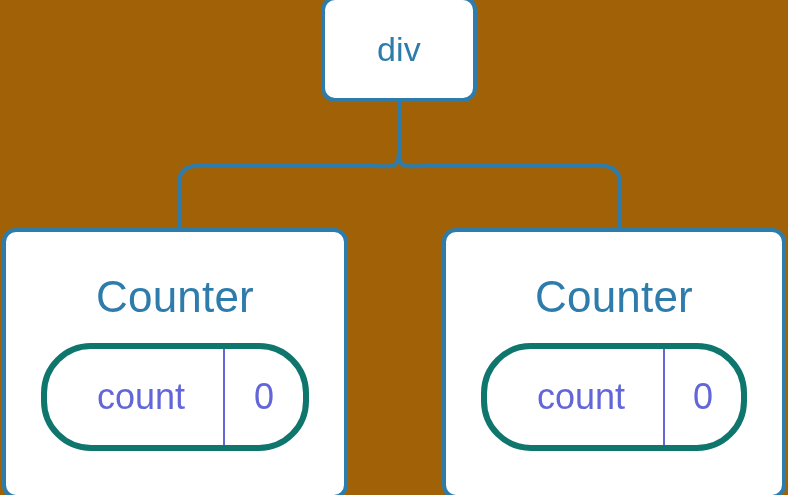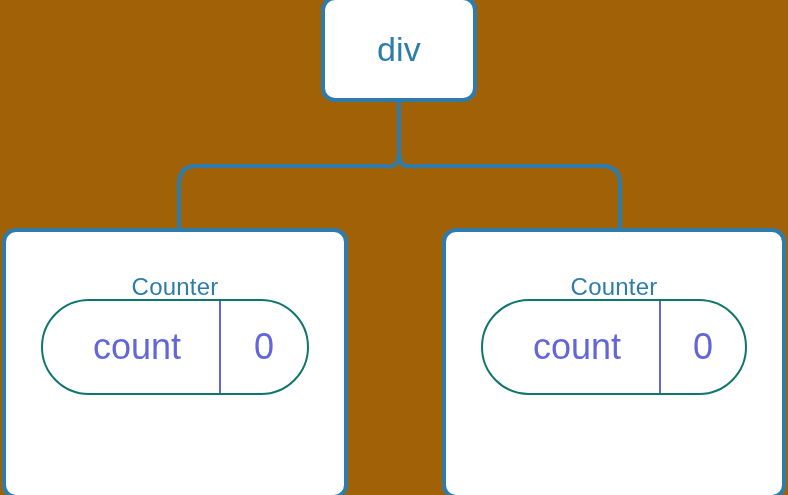--- a/index.html
+++ b/index.html
@@ -64,32 +64,33 @@
     flex-direction: column;
     align-items: center;
     padding-top: 43px;
     box-sizing: border-box;
   }
   #child-node-0 { left: 2px;   width: 346px; }
   #child-node-1 { left: 442px; width: 344px; }
 
   .child-node .node-title {
     color: #2d7cab;
-    font-size: 24px;
+    font-size: 44px;
     line-height: 1;
     letter-spacing: 0.2px;
+    margin-bottom: 24px;
   }
 
   
   .state-pill {
     position: relative;
     display: flex;
     align-items: stretch;
-    height: 96px;
-    border: 2px solid #0f766e;
+    height: 108px;
+    border: 6px solid #0f766e;
     border-radius: 50px;
     box-sizing: border-box;
     background: transparent;
   }
   #child-node-0 .state-pill { width: 268px; }
   #child-node-1 .state-pill { width: 266px; }
 
   .pill-key,
   .pill-value {
     display: flex;

